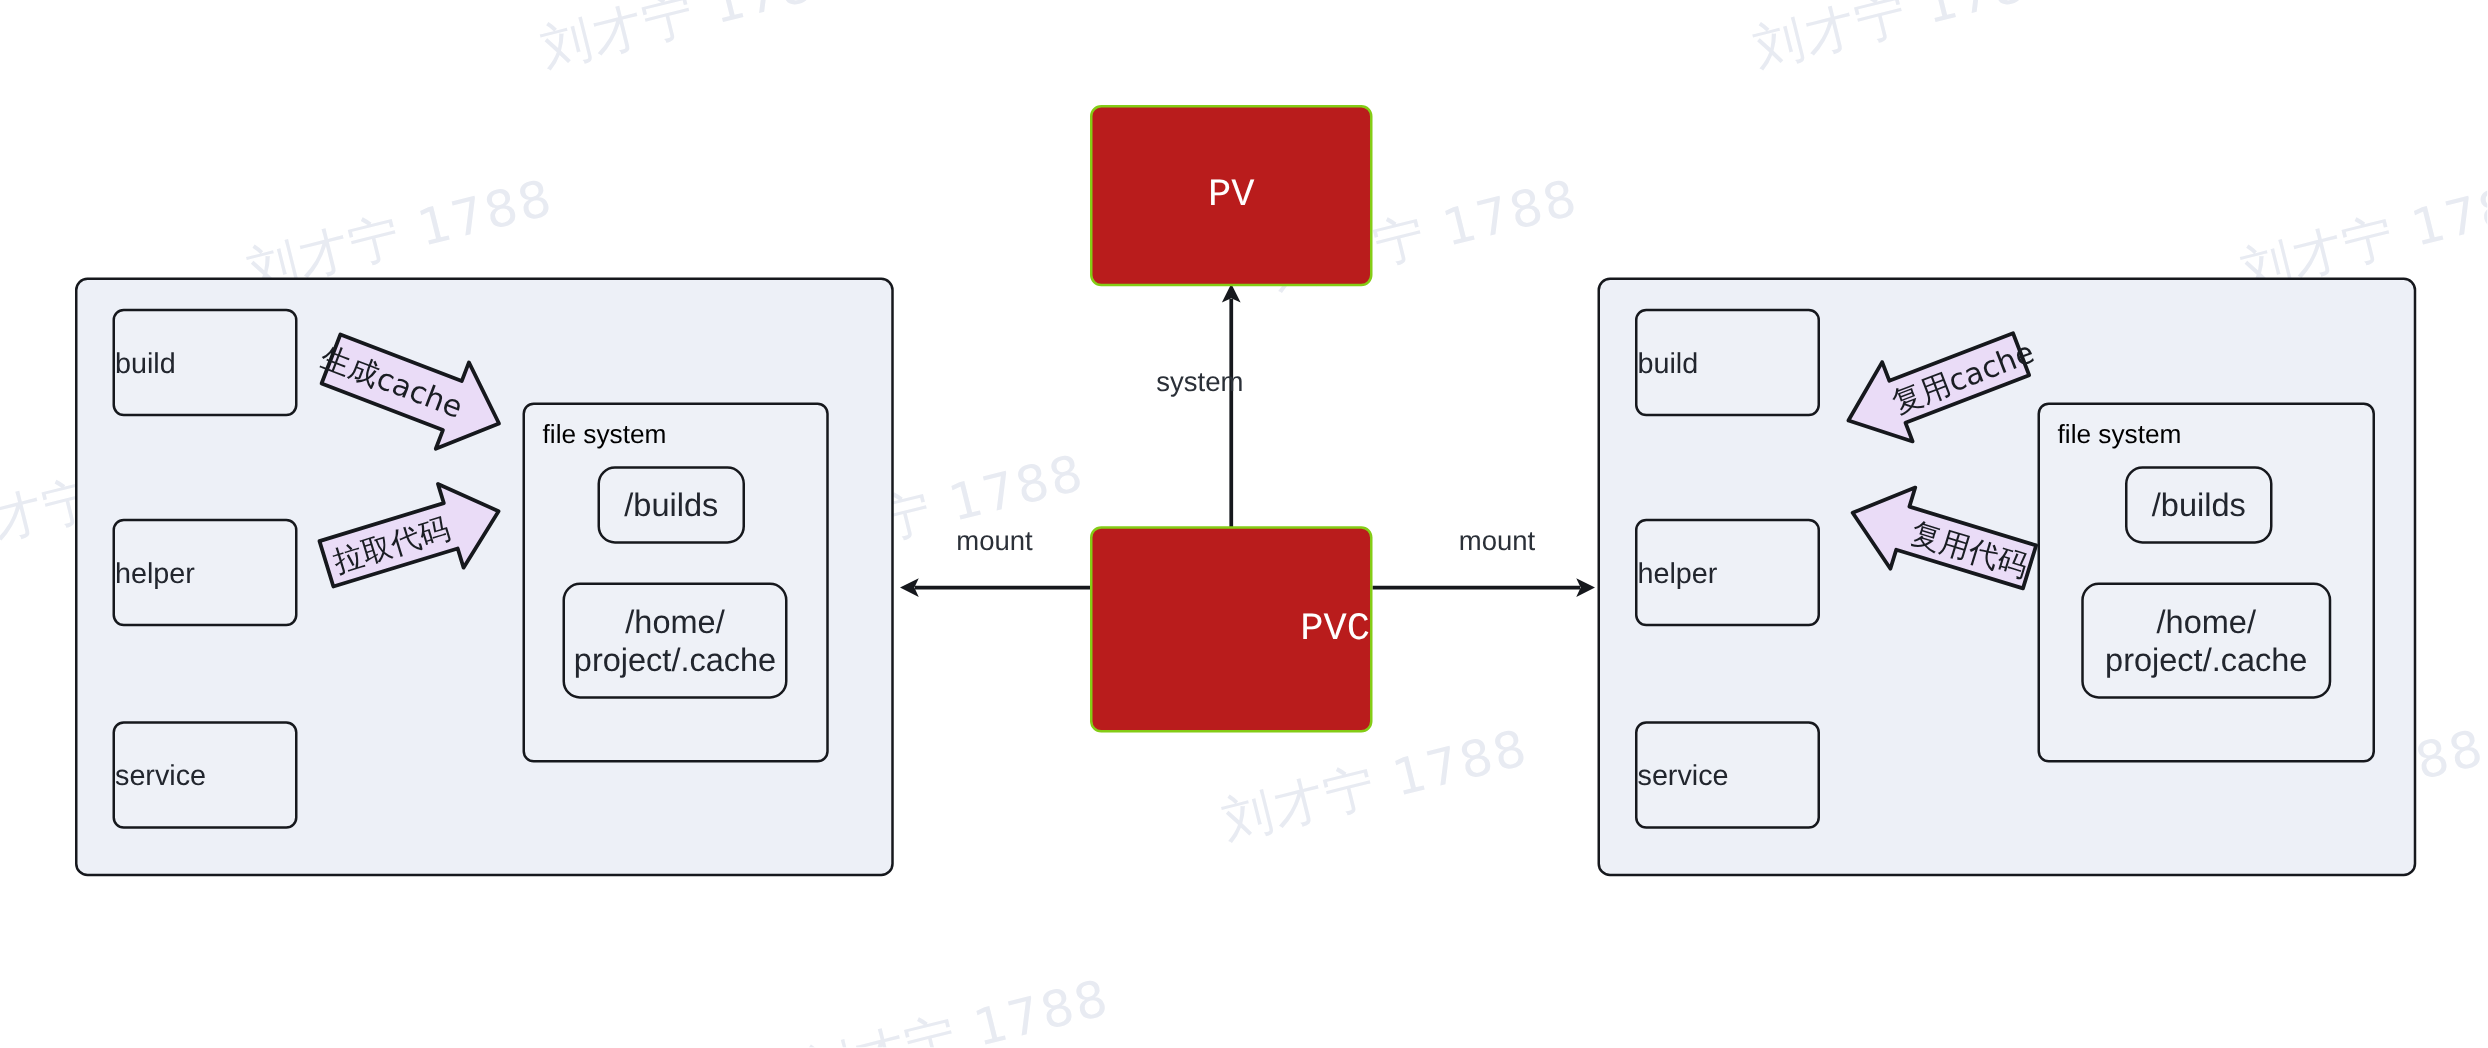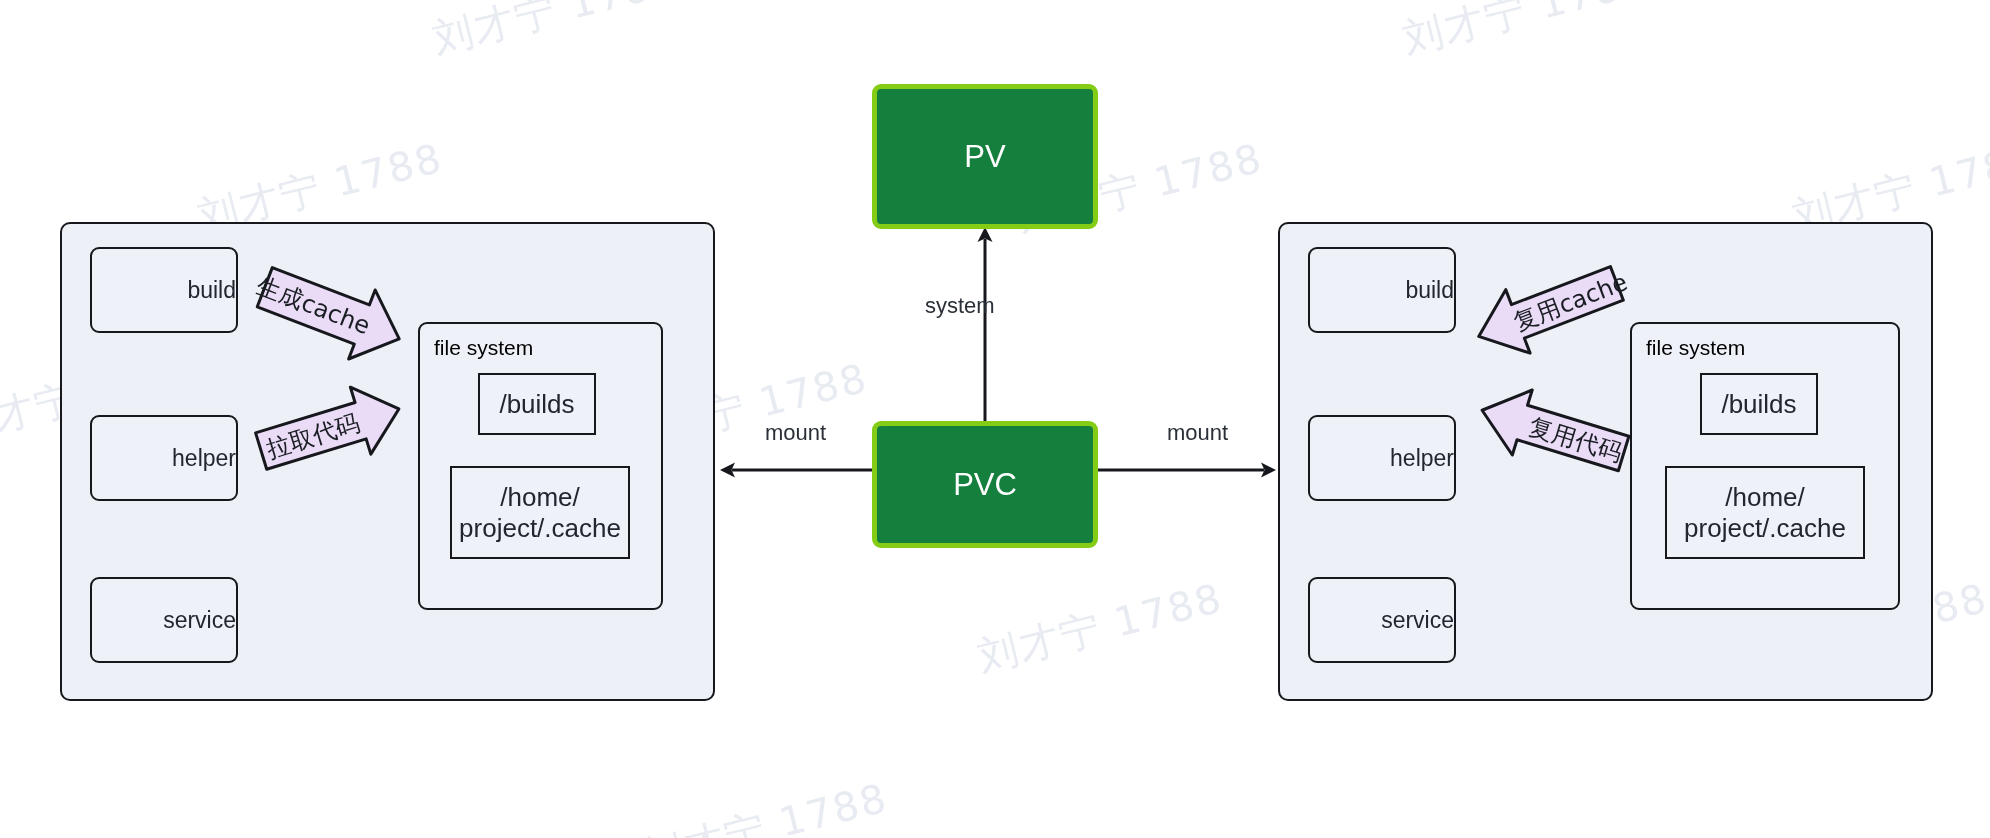--- a/index.html
+++ b/index.html
@@ -62,21 +62,21 @@
   }
 
   .node {
     position: absolute;
     background: #eef1f7;
     border: 2.5px solid #16181d;
     border-radius: 9px;
     box-sizing: border-box;
     display: flex;
     align-items: center;
-    justify-content: flex-end;
+    justify-content: flex-start;
     font-size: 23px;
     color: #22262e;
     z-index: 3;
   }
 
   .fs-box {
     position: absolute;
     background: #eef1f7;
     border: 2.5px solid #16181d;
     border-radius: 9px;
@@ -87,44 +87,45 @@
     position: absolute;
     top: 12px;
     left: 14px;
     font-size: 21px;
     color: #000000;
   }
   .path-box {
     position: absolute;
     background: #eef1f7;
     border: 2.5px solid #16181d;
-    border-radius: 0;
+    border-radius: 14px;
     box-sizing: border-box;
     display: flex;
     align-items: center;
     justify-content: center;
     text-align: center;
     font-size: 26px;
     line-height: 1.18;
     color: #22262e;
     z-index: 3;
   }
 
   .vol {
     position: absolute;
-    background: #15803d;
-    border: 5px solid #84cc16;
+    background: #b91c1c;
+    border: 2px solid #84cc16;
     border-radius: 9px;
     box-sizing: border-box;
     display: flex;
     align-items: center;
     justify-content: center;
     font-size: 31px;
     color: #ffffff;
     z-index: 3;
+    font-family: Liberation Mono, monospace;
   }
 
   .edge-label {
     position: absolute;
     font-size: 22px;
     color: #2b3038;
     white-space: nowrap;
     z-index: 4;
   }
 
@@ -165,21 +166,21 @@
   </div>
 
   <div class="conn" style="left:975px; top:225px; width:30px; height:198px;">
     <svg width="30" height="198" viewBox="0 0 30 198">
       <line x1="10" y1="198" x2="10" y2="14" stroke="#16181d" stroke-width="3"></line>
       <path d="M10 2 L2.5 17 L10 13.5 L17.5 17 Z" fill="#16181d"></path>
     </svg>
   </div>
   <div class="edge-label" style="left:925px; top:293px;">system</div>
 
-  <div class="vol" style="left:872px; top:421px; width:226px; height:127px;">
+  <div class="vol" style="left:872px; top:421px; width:226px; height:165px;justify-content:flex-end;">
     <span>PVC</span>
   </div>
 
   <div class="conn" style="left:718px; top:455px; width:160px; height:30px;">
     <svg width="160" height="30" viewBox="0 0 160 30">
       <line x1="160" y1="15" x2="14" y2="15" stroke="#16181d" stroke-width="3"></line>
       <path d="M2 15 L17 7.5 L13.5 15 L17 22.5 Z" fill="#16181d"></path>
     </svg>
   </div>
   <div class="edge-label" style="left:765px; top:420px;">mount</div>

